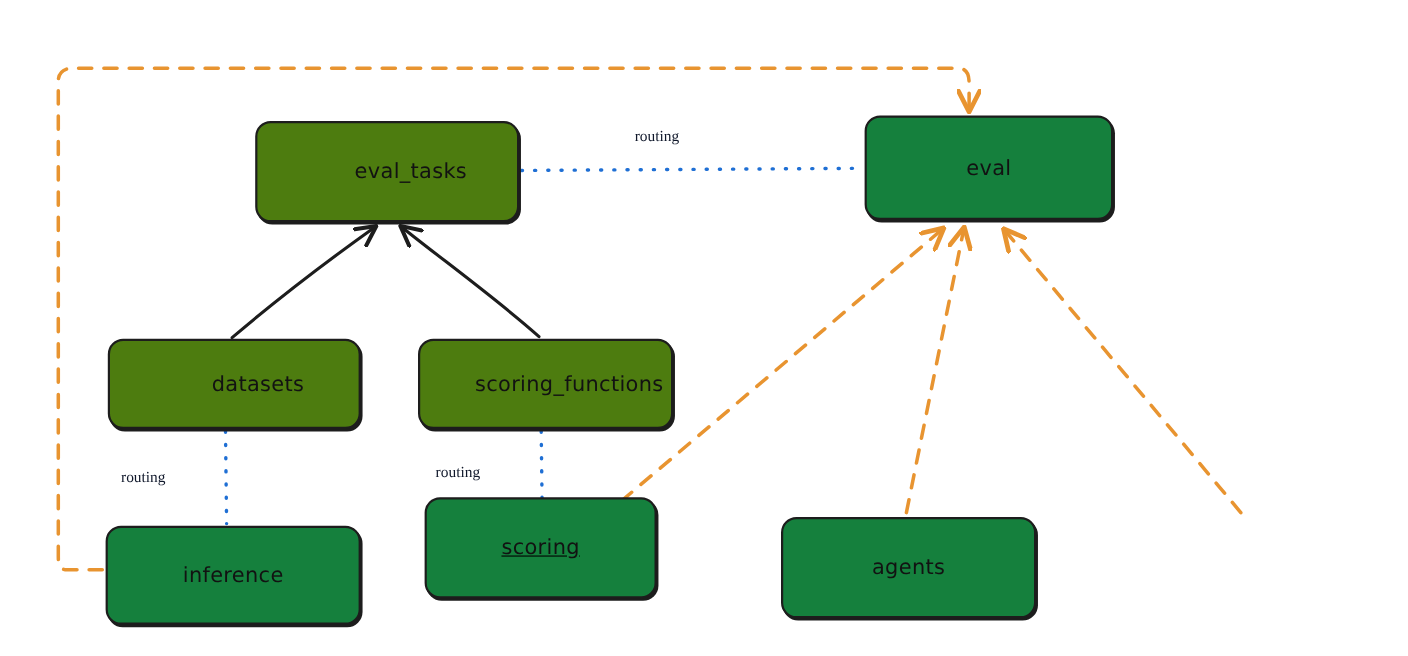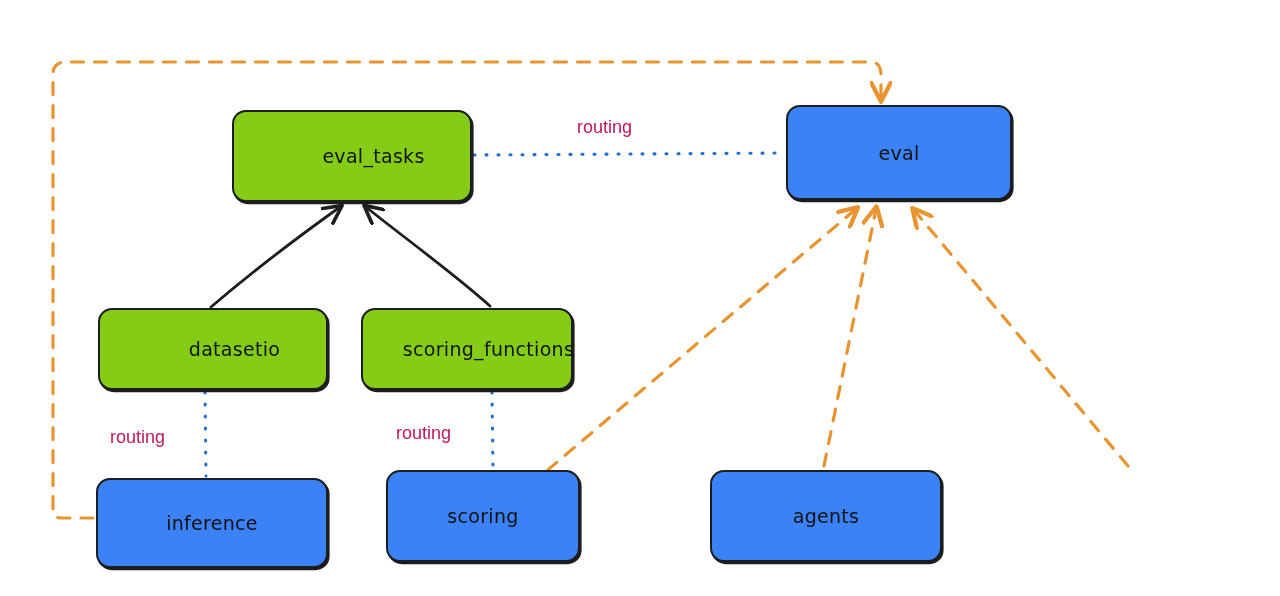--- a/index.html
+++ b/index.html
@@ -30,39 +30,39 @@
     position: absolute;
     box-sizing: border-box;
     display: flex;
     align-items: center;
     justify-content: center;
     border: 2.6px solid #1d1d1d;
     border-radius: 14px;
     box-shadow: 1.6px 2.2px 0 0 #1d1d1d;
   }
   .node.blue {
-    background: #84cc16;
+    background: #4d7c0f;
     padding-left: 43px;
   }
   .node.green {
-    background: #3b82f6;
+    background: #15803d;
   }
   .node-label {
     font-family: "DejaVu Sans", sans-serif;
     font-size: 19px;
     color: #121212;
     letter-spacing: 0.3px;
     white-space: nowrap;
     user-select: none;
   }
   .edge-label {
     position: absolute;
-    font-family: Liberation Sans, sans-serif;
-    font-size: 18px;
-    color: #be185d;
+    font-family: Liberation Serif, serif;
+    font-size: 14px;
+    color: #0f172a;
     white-space: nowrap;
     user-select: none;
   }
 </style>
 </head>
 <body>
 
 <div id="canvas">
 
   <svg id="edge-layer" viewBox="0 0 1280 596">
@@ -108,32 +108,32 @@
 
   <div class="node blue" style="left:232px; top:110px; width:240px; height:92px;">
     <span class="node-label">eval_tasks</span>
   </div>
 
   <div class="node green" style="left:786px; top:105px; width:226px; height:95px;">
     <span class="node-label">eval</span>
   </div>
 
   <div class="node blue" style="left:98px; top:308px; width:230px; height:82px;">
-    <span class="node-label">datasetio</span>
+    <span class="node-label">datasets</span>
   </div>
 
-  <div class="node blue" style="left:361px; top:308px; width:212px; height:82px;">
+  <div class="node blue" style="left:380px; top:308px; width:232px; height:82px;">
     <span class="node-label">scoring_functions</span>
   </div>
 
   <div class="node green" style="left:96px; top:478px; width:232px; height:90px;">
     <span class="node-label">inference</span>
   </div>
 
-  <div class="node green" style="left:386px; top:470px; width:194px; height:92px;">
+  <div class="node green" style="left:386px; top:452px; width:211px; height:92px;text-decoration:underline;">
     <span class="node-label">scoring</span>
   </div>
 
   <div class="node green" style="left:710px; top:470px; width:232px; height:92px;">
     <span class="node-label">agents</span>
   </div>
 
 
   <span class="edge-label" style="left:577px; top:117px;">routing</span>
 

